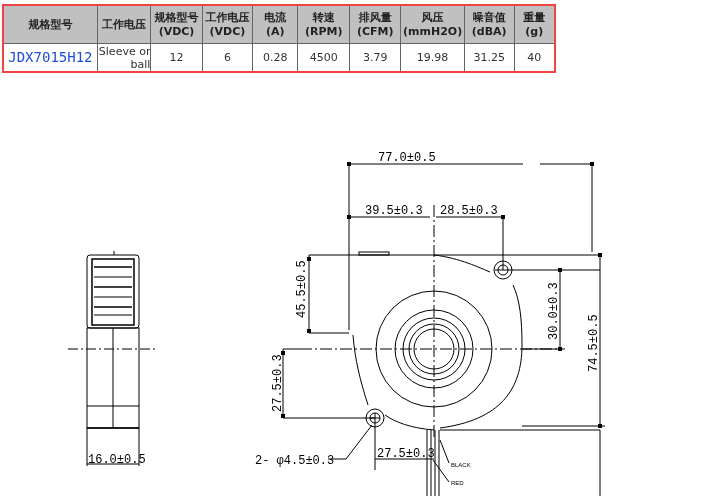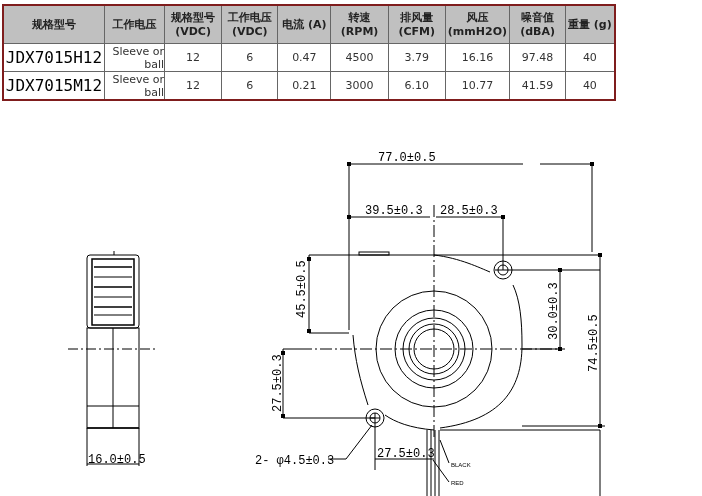--- a/index.html
+++ b/index.html
@@ -1,20 +1,20 @@
 <!DOCTYPE html>
 <html><head>
 <meta charset="utf-8">
 <style>
   html, body { margin:0; padding:0; background:#ffffff; }
   body { width:702px; height:496px; position:relative; overflow:hidden; font-family:"DejaVu Sans", sans-serif; }
-  table.spec { position:absolute; left:2px; top:4px; width:614px; border-collapse:collapse; border:2px solid #7f1d1d; font-size:11px; color:#333; }
+  table.spec { position:absolute; left:2px; top:4px; width:554px; border-collapse:collapse; border:2px solid #ef4444; font-size:11px; color:#333; }
   table.spec th { background:#c0c0c0; border:1px solid #666; height:37px; font-weight:bold; font-size:11px; color:#222; padding:0; text-align:center; line-height:14px; }
   table.spec td { border:1px solid #666; height:27px; text-align:center; padding:0; color:#333; line-height:13px; }
-  table.spec td.model { font-family:"DejaVu Sans Mono", monospace; font-size:16px; color:#000000; }
+  table.spec td.model { font-family:"DejaVu Sans Mono", monospace; font-size:14px; color:#1d4ed8; }
   table.spec td.bearing { font-size:11px;text-align:right; }
   .dim { font-family:"Liberation Mono", monospace; font-size:12px; fill:#000; }
   .small { font-family:"Liberation Sans", sans-serif; font-size:6px; fill:#000; }
   svg { position:absolute; left:0; top:0; }
 </style>
 </head>
 <body>
 
 <table class="spec">
   <colgroup>
@@ -42,37 +42,25 @@
       <th><span>噪音值</span><br><span>(dBA)</span></th>
       <th><span>重量 (g)</span></th>
     </tr>
   </thead>
   <tbody>
     <tr>
       <td class="model">JDX7015H12</td>
       <td class="bearing"><span>Sleeve or</span><br><span>ball</span></td>
       <td>12</td>
       <td>6</td>
-      <td>0.47</td>
+      <td>0.28</td>
       <td>4500</td>
       <td>3.79</td>
-      <td>16.16</td>
-      <td>97.48</td>
-      <td>40</td>
-    </tr>
-    <tr>
-      <td class="model">JDX7015M12</td>
-      <td class="bearing"><span>Sleeve or</span><br><span>ball</span></td>
-      <td>12</td>
-      <td>6</td>
-      <td>0.21</td>
-      <td>3000</td>
-      <td>6.10</td>
-      <td>10.77</td>
-      <td>41.59</td>
+      <td>19.98</td>
+      <td>31.25</td>
       <td>40</td>
     </tr>
   </tbody>
 </table>
 
 <svg width="702" height="496" viewBox="0 0 702 496" fill="none" stroke="#000" stroke-width="1">
 
   <g>
     <rect x="87" y="255" width="52" height="73" rx="3"></rect>
     <rect x="92" y="259" width="42" height="66" stroke-width="1.5"></rect>

